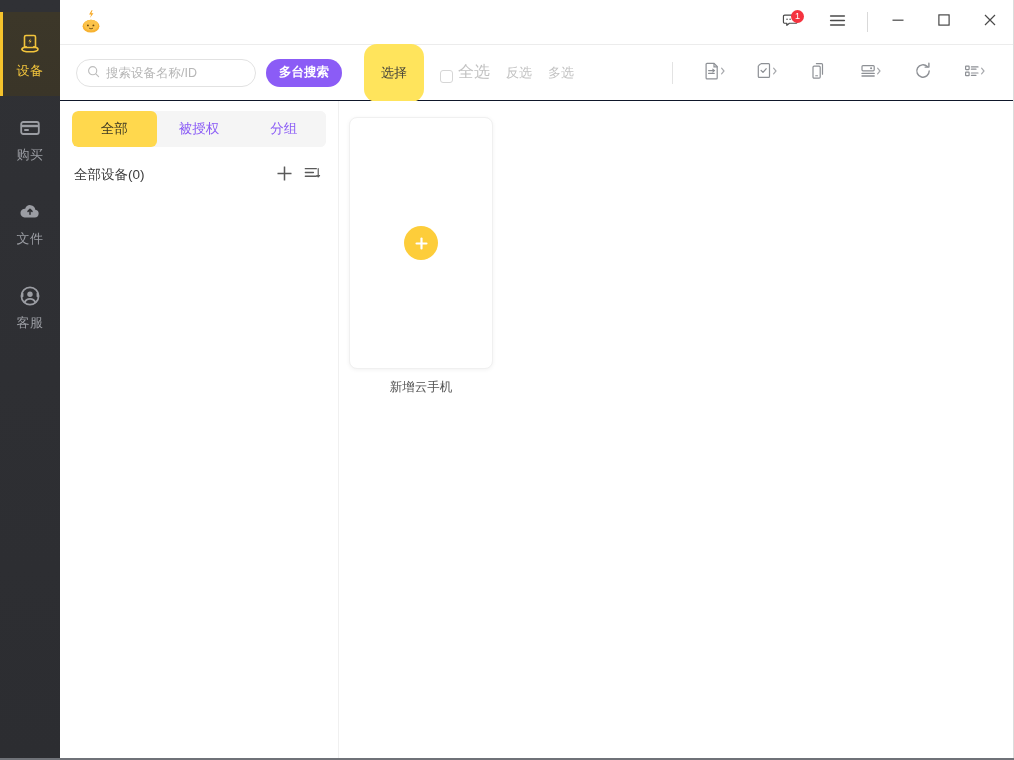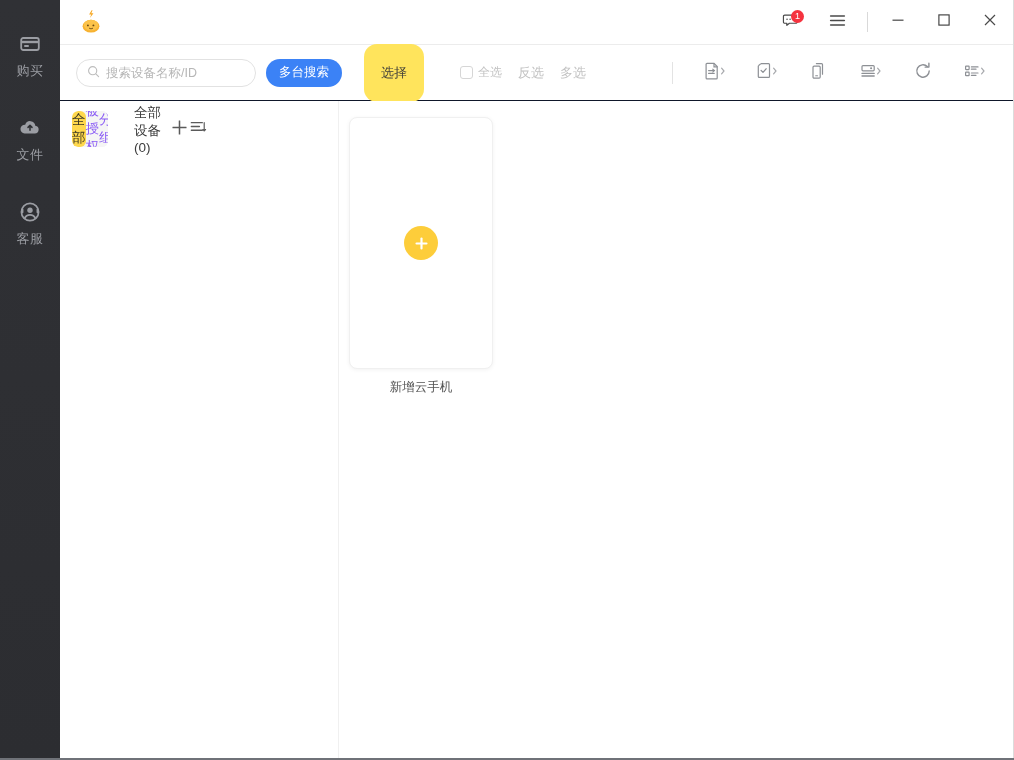--- a/index.html
+++ b/index.html
@@ -188,28 +188,29 @@
     width: 100%;
     font-family: "Liberation Sans", sans-serif;
     padding: 0;
   }
   .search-input::placeholder { color: #b6b6b6; }
   .multi-search-btn {
     flex: 0 0 auto;
     height: 28px;
     padding: 0 13px;
     border-radius: 14px;
-    background: #3b82f6;
+    background: #8b5cf6;
     color: #ffffff;
     font-size: 12.5px;
     display: flex;
     align-items: center;
     justify-content: center;
     cursor: pointer;
     white-space: nowrap;
+    font-weight: bold;
   }
 
   .tb-sep-vert {
     width: 1px;
     height: 22px;
     background: #e3e3e3;
     margin: 0 16px;
   }
 
   .select-group {
@@ -226,27 +227,26 @@
     color: #43413a;
     font-size: 13px;
     display: flex;
     align-items: center;
     justify-content: center;
     cursor: pointer;
     white-space: nowrap;
   }
   .chk-item {
     display: flex;
-    align-items: center;
+    align-items: flex-end;
     gap: 5px;
-    font-size: 12px;
+    font-size: 16px;
     color: #c2c2c2;
     cursor: pointer;
     white-space: nowrap;
-    margin-left: 20px;
   }
   .chk-box {
     width: 13px;
     height: 13px;
     border: 1px solid #d6d6d6;
     border-radius: 3px;
     box-sizing: border-box;
     background: #fff;
   }
   .plain-item {
@@ -279,21 +279,21 @@
     min-height: 0;
     background: #ffffff;
   }
 
   
   .list-panel {
     width: 279px;
     flex: 0 0 279px;
     border-right: 1px solid #f0f0f0;
     display: flex;
-    flex-direction: row;
+    flex-direction: column;
     box-sizing: border-box;
     background: #fff;
   }
   .tabs {
     height: 36px;
     flex: 0 0 36px;
     display: flex;
     margin: 10px 12px 0 12px;
     border-radius: 6px;
     overflow: hidden;
@@ -386,20 +386,31 @@
     color: #545454;
   }
 </style>
 </head>
 <body>
 
 <div id="app">
 
   <div class="rail">
 
+    <div class="rail-item active">
+      <span class="rail-icon">
+        <svg width="24" height="24" viewBox="0 0 24 24" fill="none">
+          <path d="M8 3.5h8a1.5 1.5 0 0 1 1.5 1.5v9a1.5 1.5 0 0 1-1.5 1.5H8A1.5 1.5 0 0 1 6.5 14V5A1.5 1.5 0 0 1 8 3.5z" stroke="#f2c43c" stroke-width="1.6"></path>
+          <path d="M12.8 6.2l-2.4 3.3h1.7l-.9 2.6 2.5-3.4h-1.8l.9-2.5z" fill="#f2c43c"></path>
+          <path d="M4 17.2c0 1.6 3.6 2.6 8 2.6s8-1 8-2.6c0-1.1-1.7-1.9-4.2-2.3" stroke="#f2c43c" stroke-width="1.6" stroke-linecap="round"></path>
+          <path d="M8.2 14.9C5.7 15.3 4 16.1 4 17.2" stroke="#f2c43c" stroke-width="1.6" stroke-linecap="round"></path>
+        </svg>
+      </span>
+      <span class="rail-label">设备</span>
+    </div>
 
     <div class="rail-item">
       <span class="rail-icon">
         <svg width="24" height="24" viewBox="0 0 24 24" fill="none">
           <rect x="3.2" y="6" width="17.6" height="12" rx="2" stroke="#9b9da3" stroke-width="1.8"></rect>
           <path d="M3.2 10h17.6" stroke="#9b9da3" stroke-width="2.4"></path>
           <rect x="6" y="13" width="5" height="2" rx="1" fill="#9b9da3"></rect>
         </svg>
       </span>
       <span class="rail-label">购买</span>

